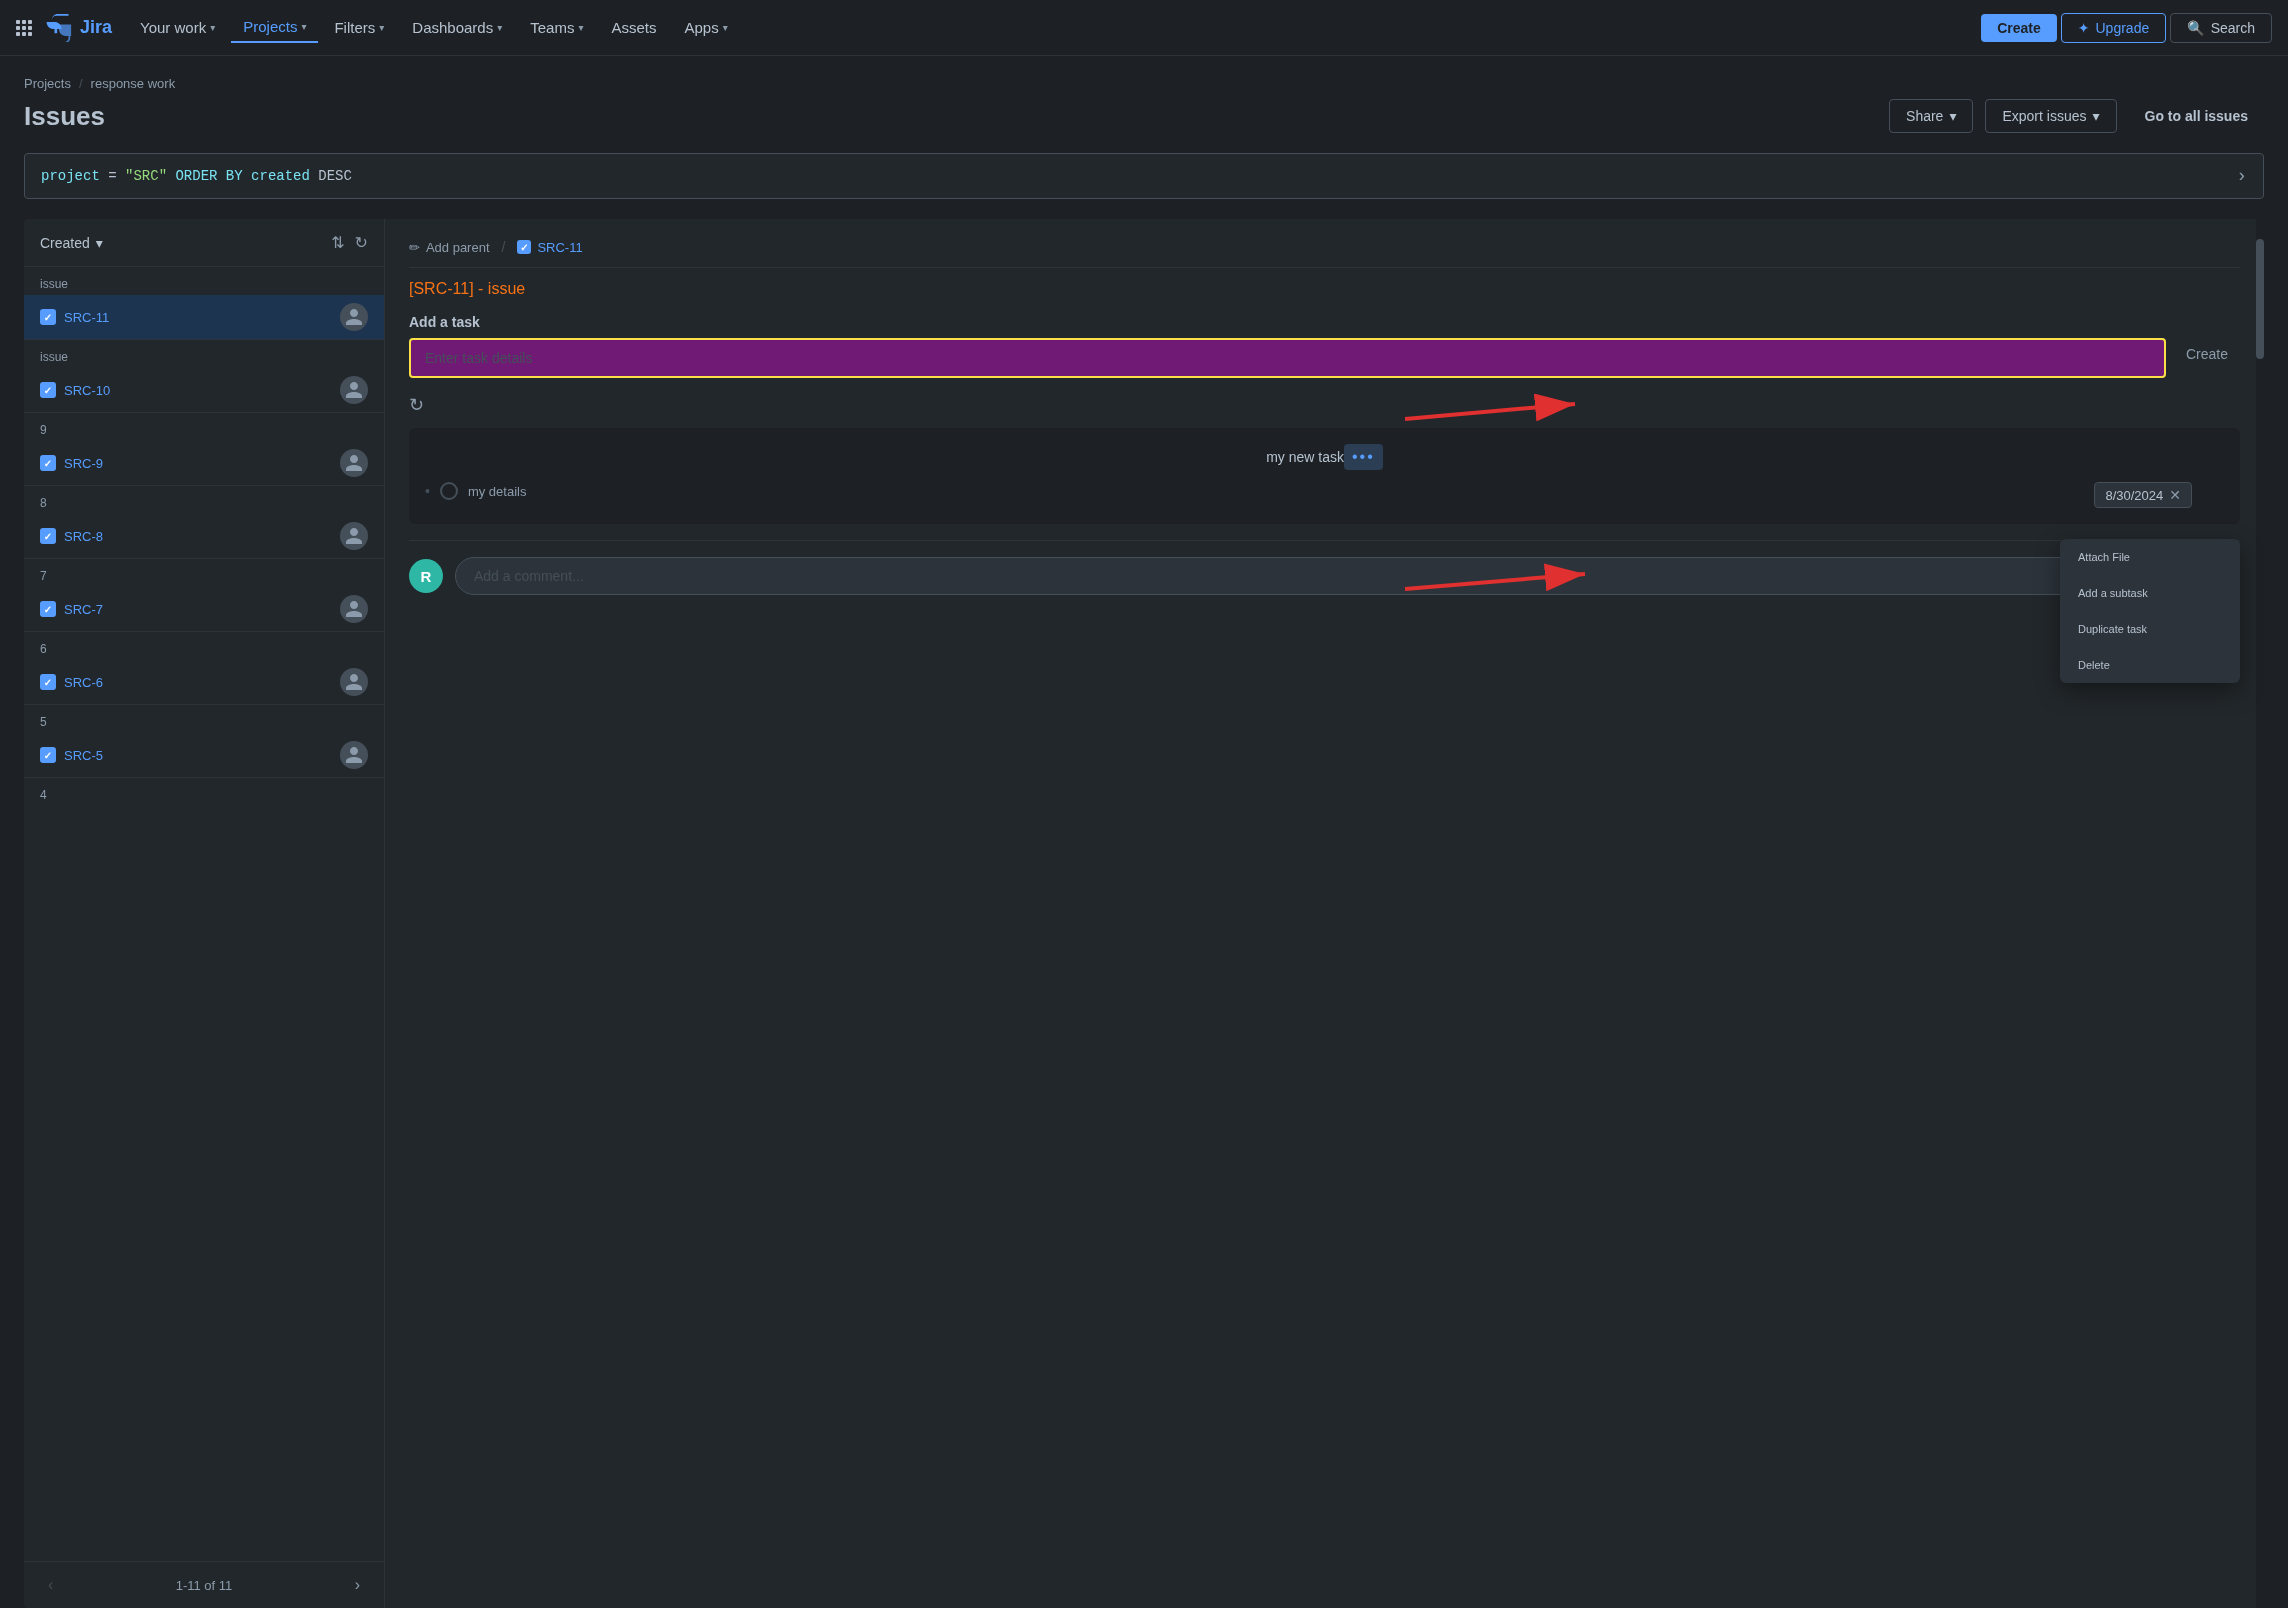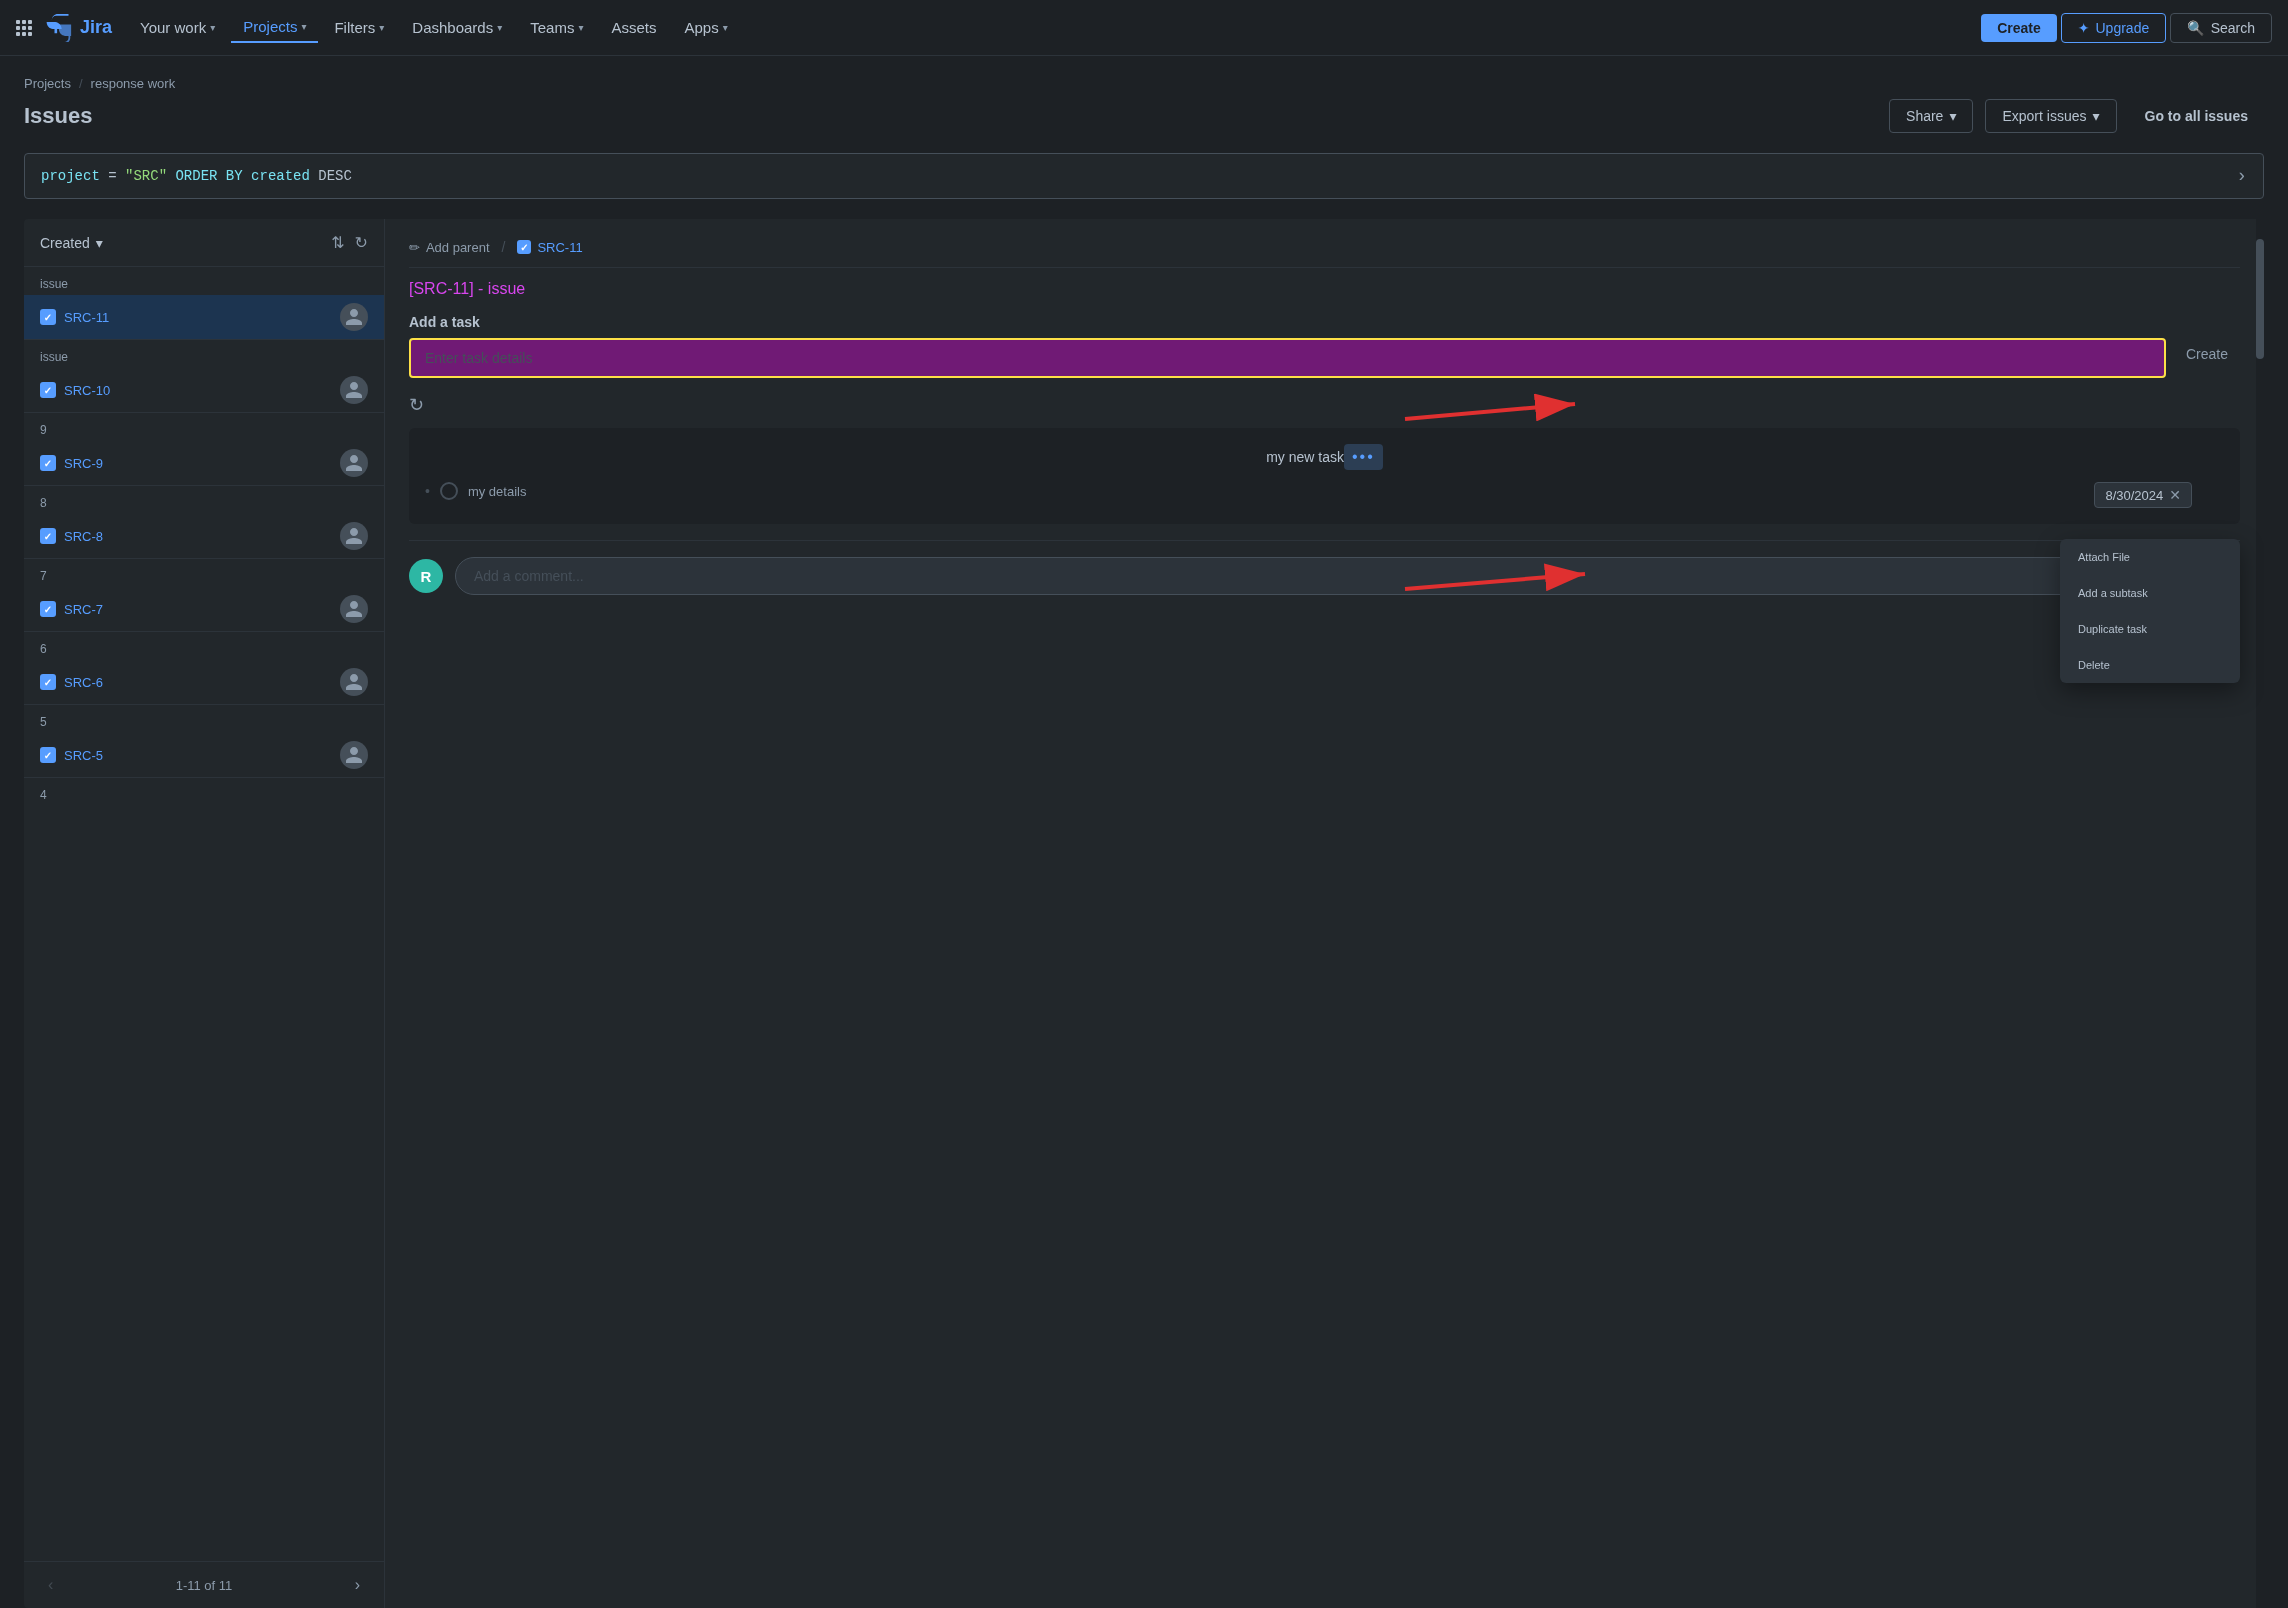--- a/index.html
+++ b/index.html
@@ -116,21 +116,21 @@
     .breadcrumb-sep { color: #454f59; }
 
     
     .page-header {
       display: flex;
       align-items: center;
       justify-content: space-between;
       padding-bottom: 20px;
     }
     .page-title {
-      font-size: 22px;
+      font-size: 26px;
       font-weight: 600;
       color: #b6c2cf;
     }
     .header-actions {
       display: flex;
       align-items: center;
       gap: 12px;
     }
     .btn-share, .btn-export, .btn-all-issues {
       background: transparent;
@@ -303,21 +303,21 @@
     .issue-link {
       display: flex;
       align-items: center;
       gap: 6px;
       color: #579dff;
       font-size: 13px;
       cursor: pointer;
     }
     .issue-title-stub {
       font-size: 16px;
-      color: #d946ef;
+      color: #f97316;
       margin-bottom: 16px;
     }
 
     
     .add-task-label {
       font-size: 14px;
       color: #b6c2cf;
       font-weight: 600;
       margin-bottom: 8px;
     }

